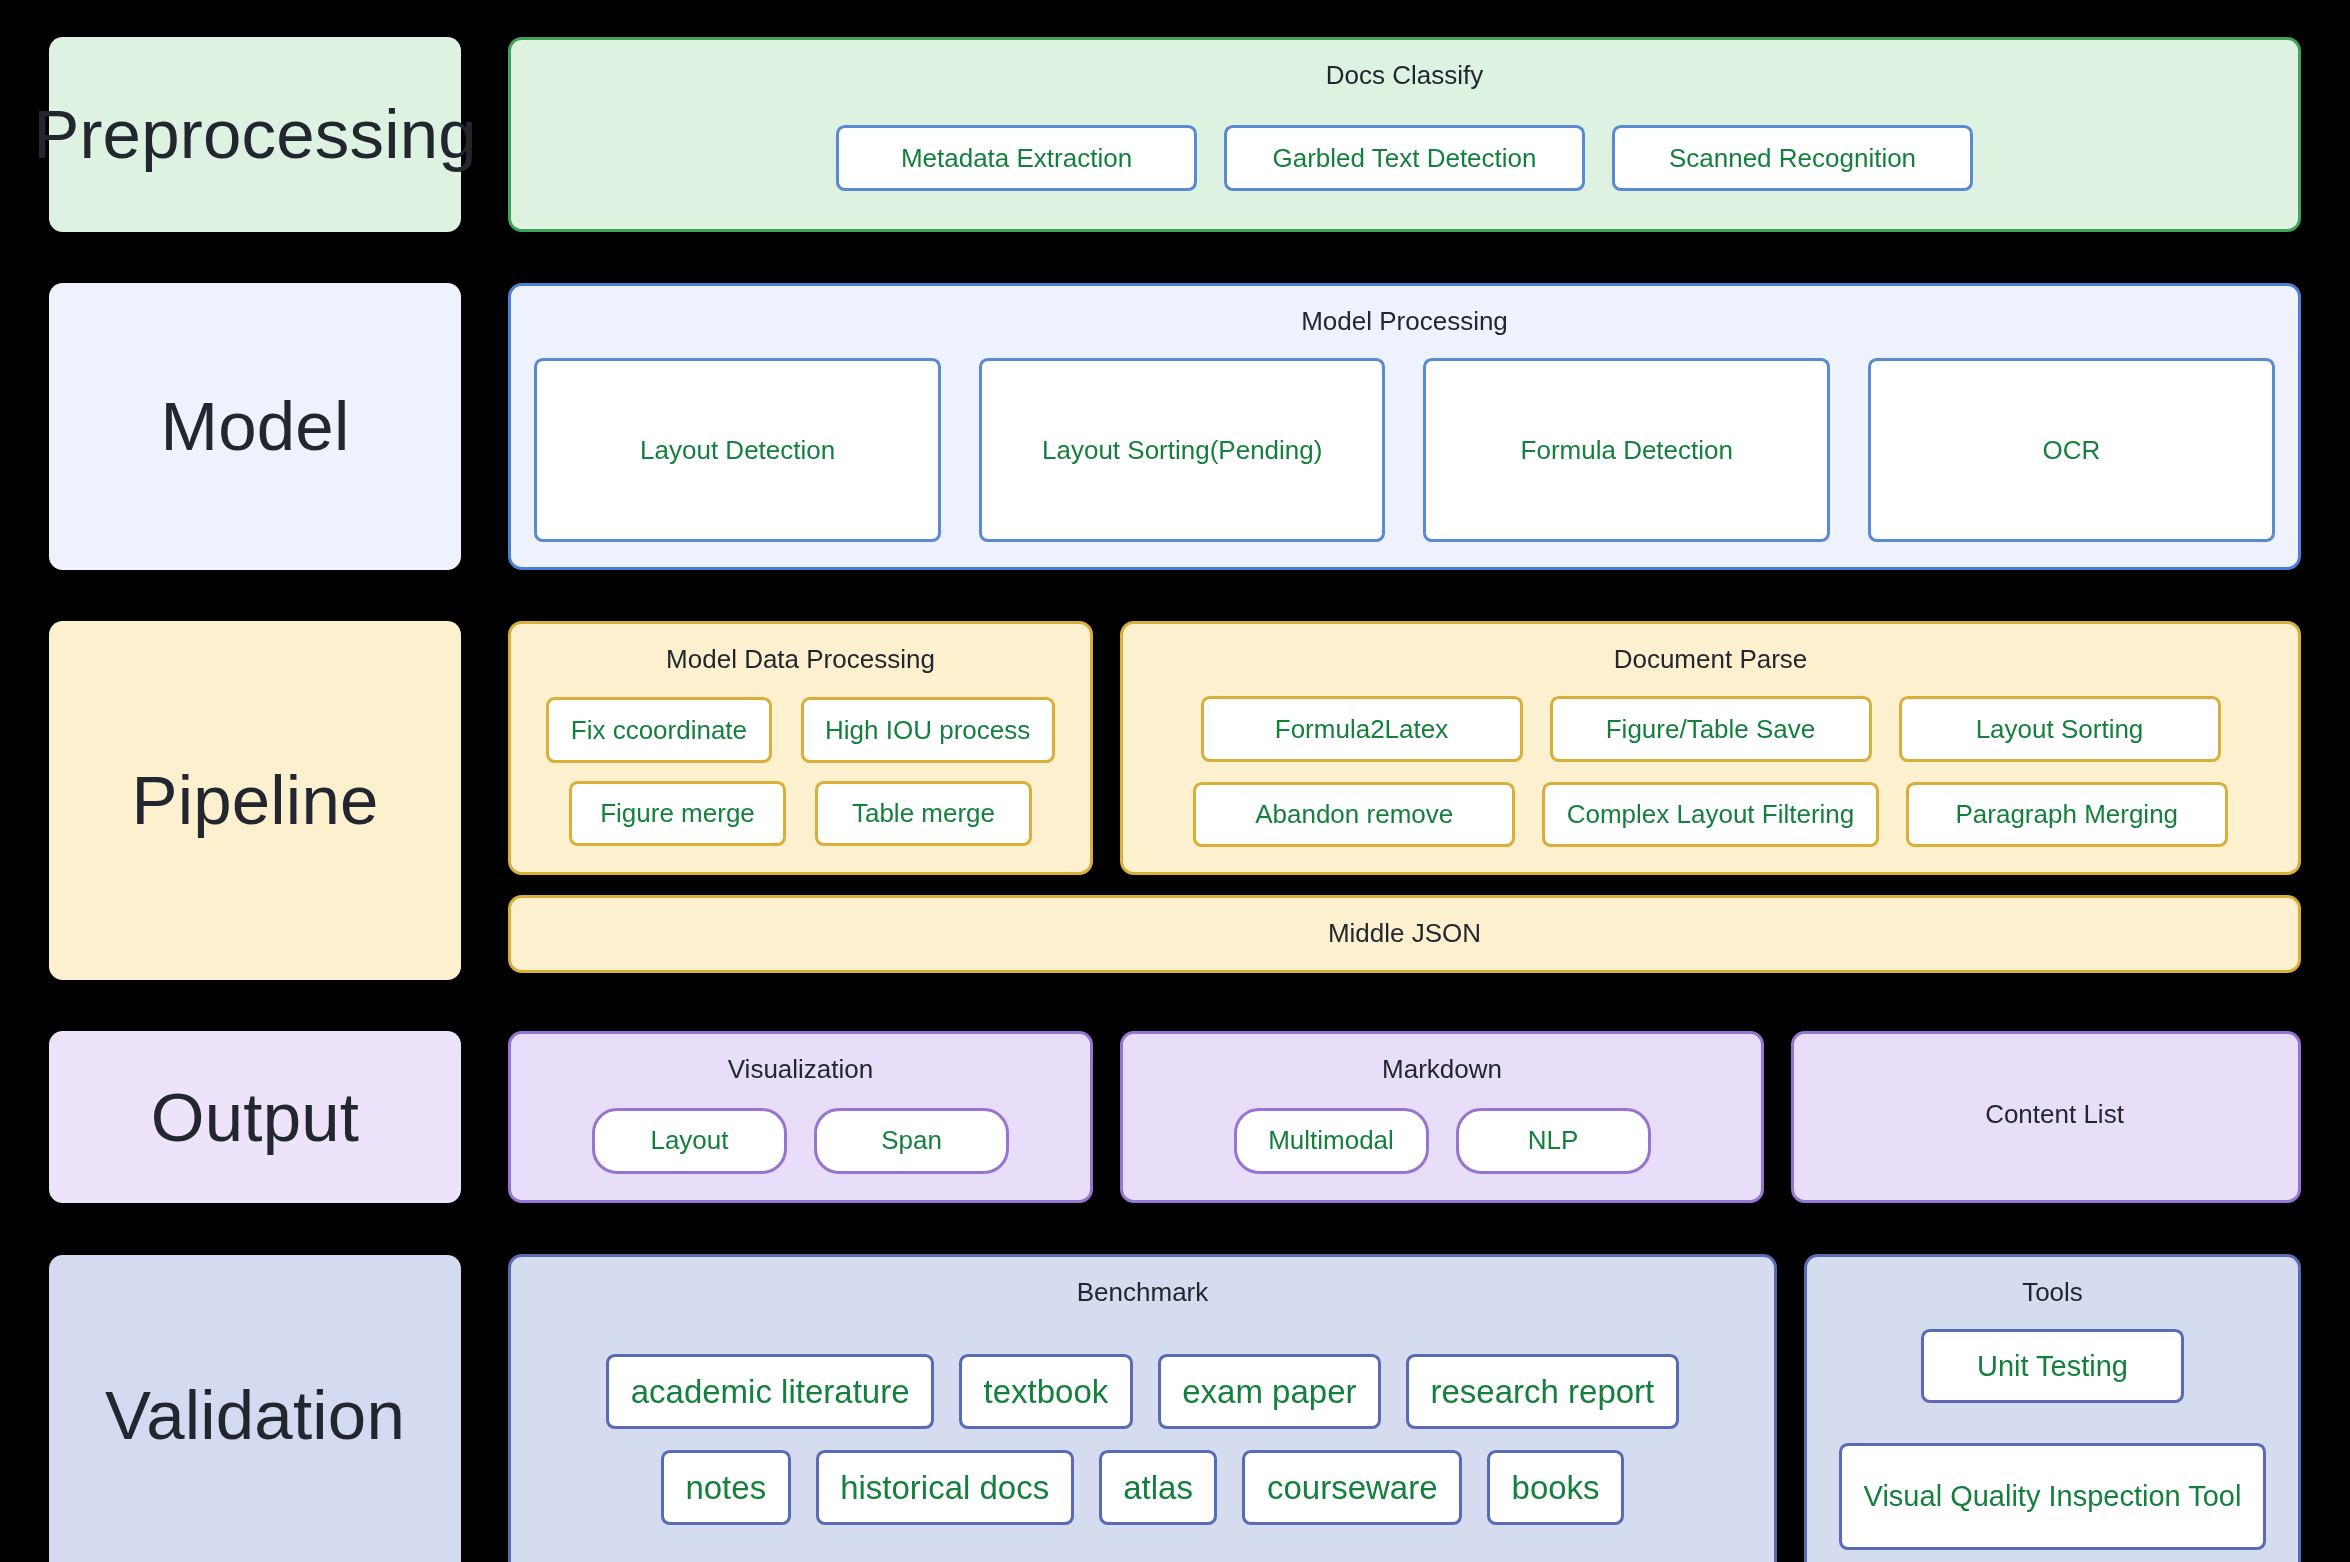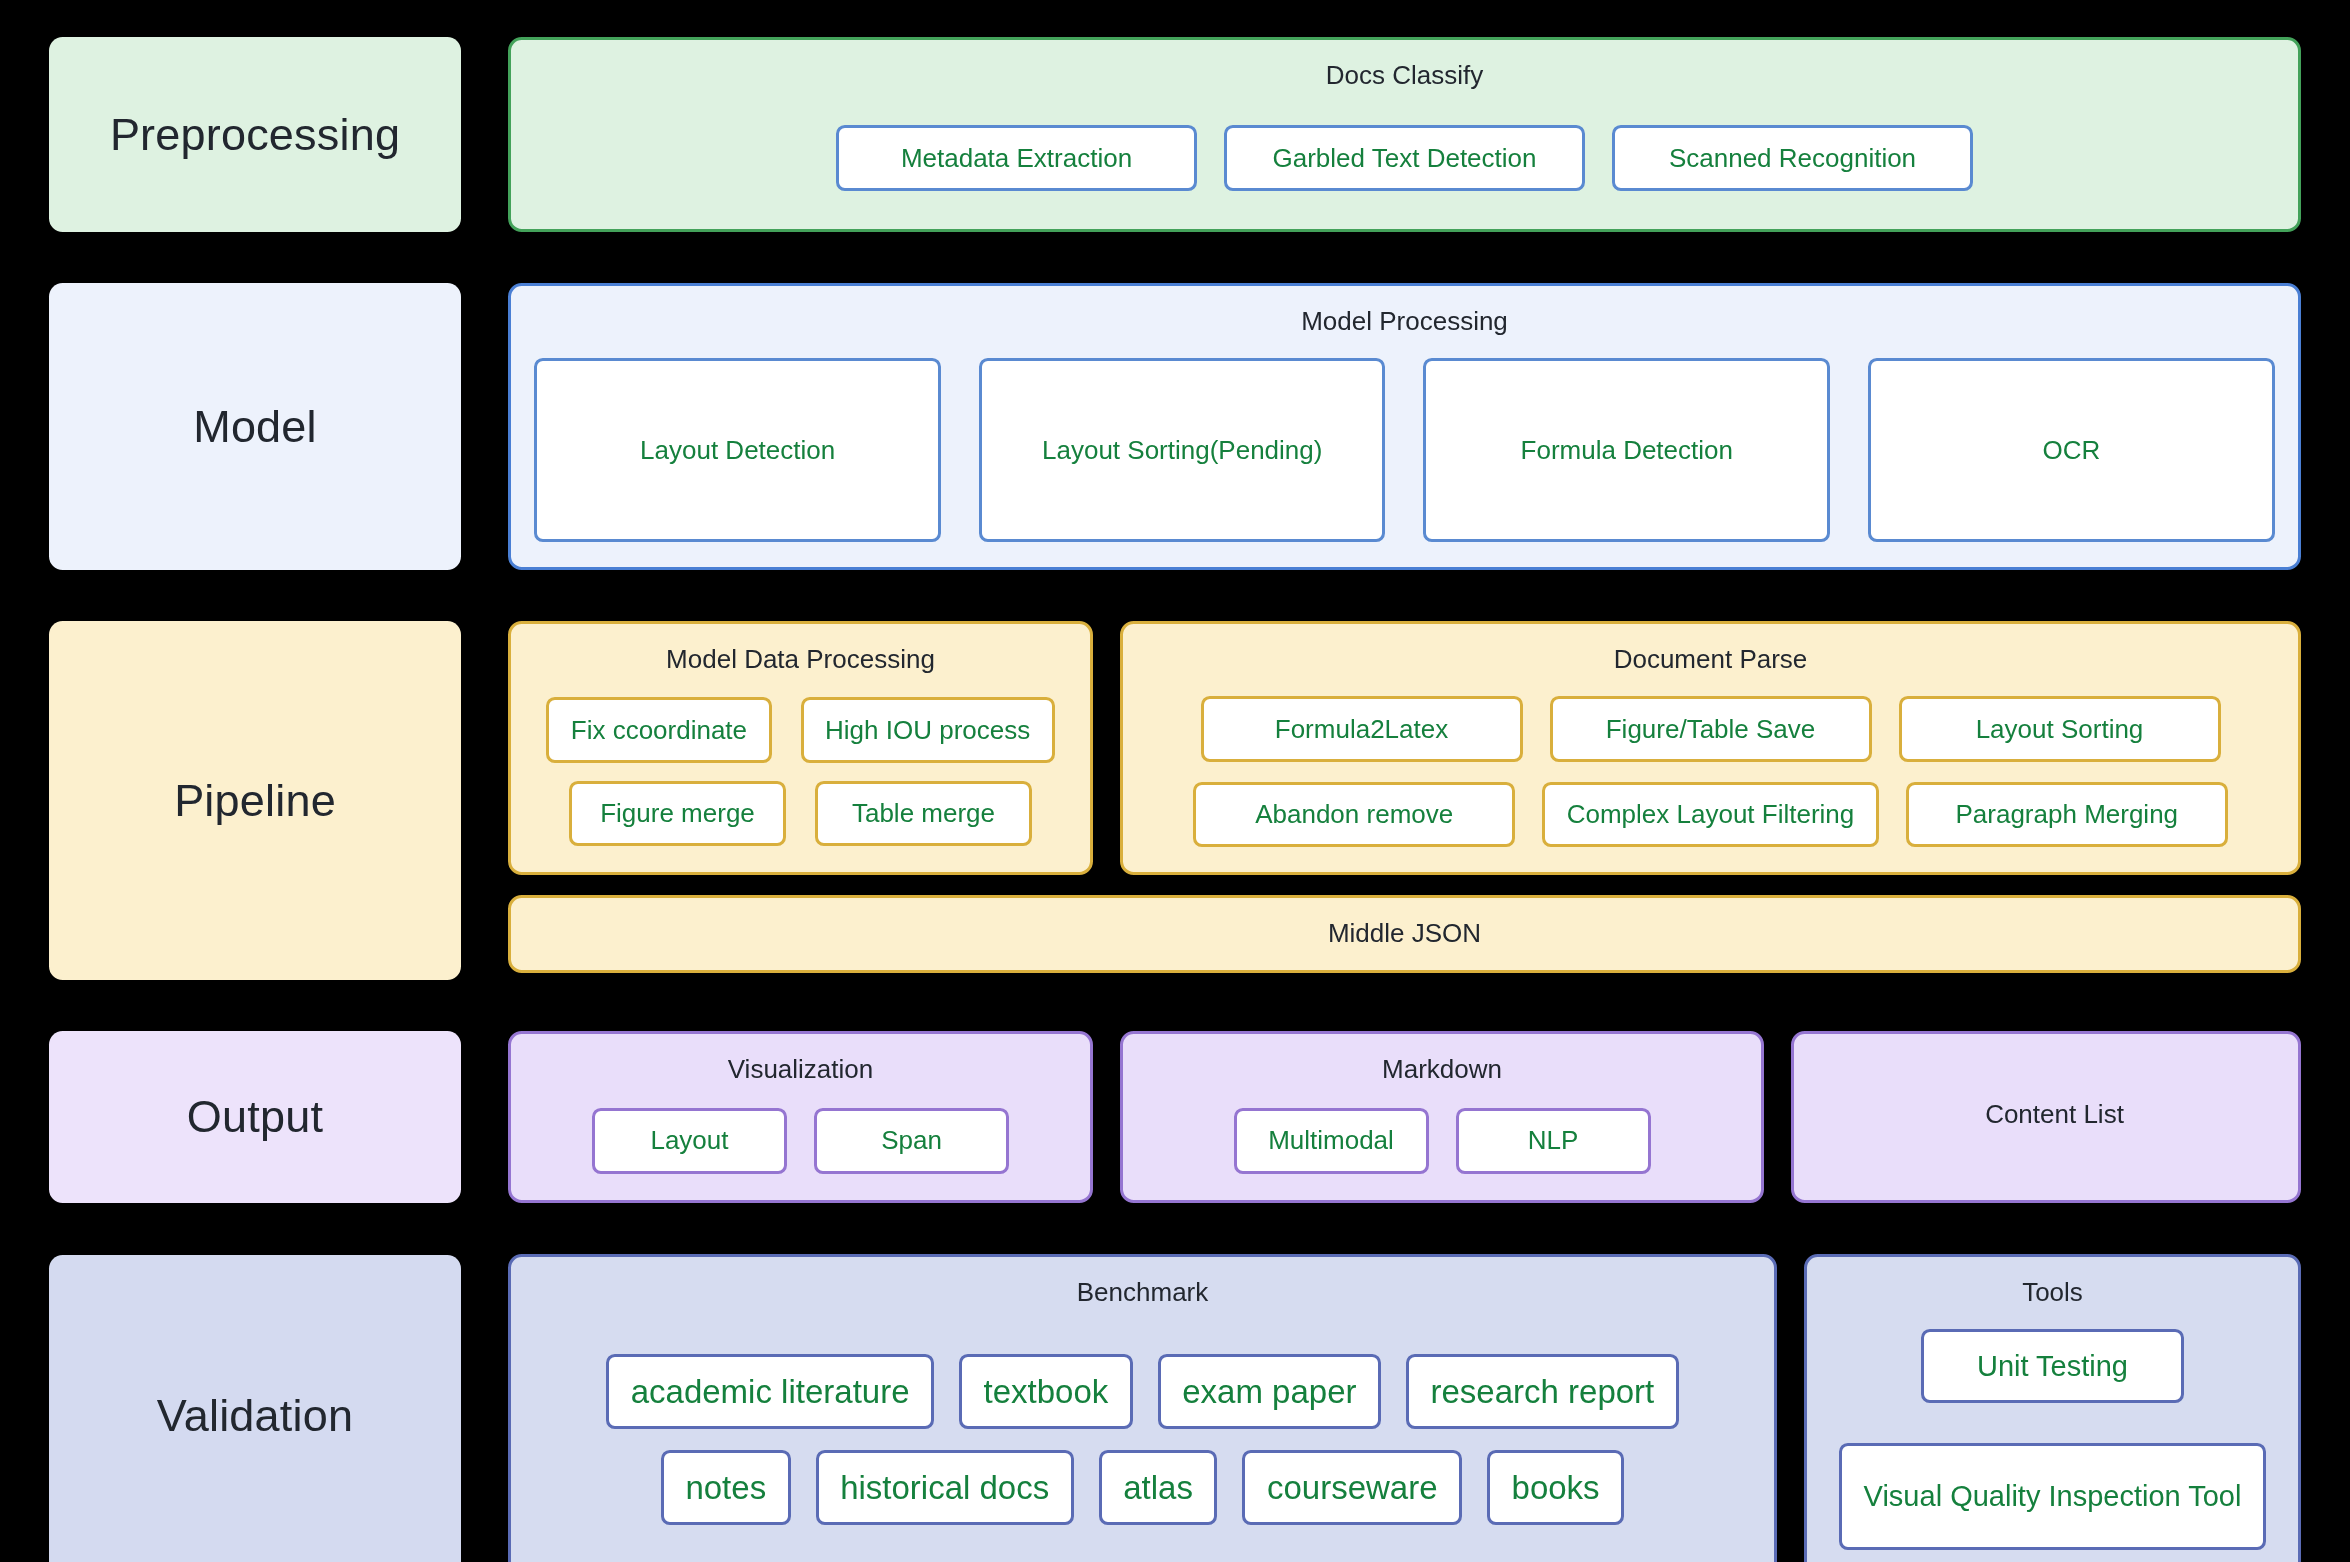--- a/index.html
+++ b/index.html
@@ -34,21 +34,21 @@
   }
 
   
   .stage-label {
     flex: 0 0 412px;
     width: 412px;
     border-radius: 13.7px;
     display: flex;
     align-items: center;
     justify-content: center;
-    font-size: 45px;
+    font-size: 69px;
     font-weight: 400;
     letter-spacing: 0.2px;
     color: #22272f;
   }
   .stage-label.green  { background: #DEF2E1; }
   .stage-label.blue   { background: #EDF2FC; }
   .stage-label.yellow { background: #FCF0CE; }
   .stage-label.purple { background: #EDE3FB; }
   .stage-label.peri   { background: #D4DAF0; }
 
@@ -122,21 +122,21 @@
     font-size: 26px;
     line-height: 1.25;
     color: #15803d;
     padding: 13.7px 21.5px;
     min-height: 60px;
     white-space: nowrap;
   }
   .node.wrap { white-space: normal; margin-top: 18px; }
   .node.blue   { border-color: #5A8AD1; }
   .node.yellow { border-color: #D9AF3C; }
-  .node.purple { border-color: #9575D1; }
+  .node.purple { border-color: #9575D1; border-radius: 25px; }
   .node.peri   { border-color: #5A6BB5; }
 
   
   
   #row-preprocessing .stage-label { height: 195px; align-self: center; }
   #row-preprocessing .group { flex: 1 1 auto; }
   #row-preprocessing .group-body .node { min-width: 361px; }
 
   
   #row-model .stage-label { height: 287px; align-self: center; }

